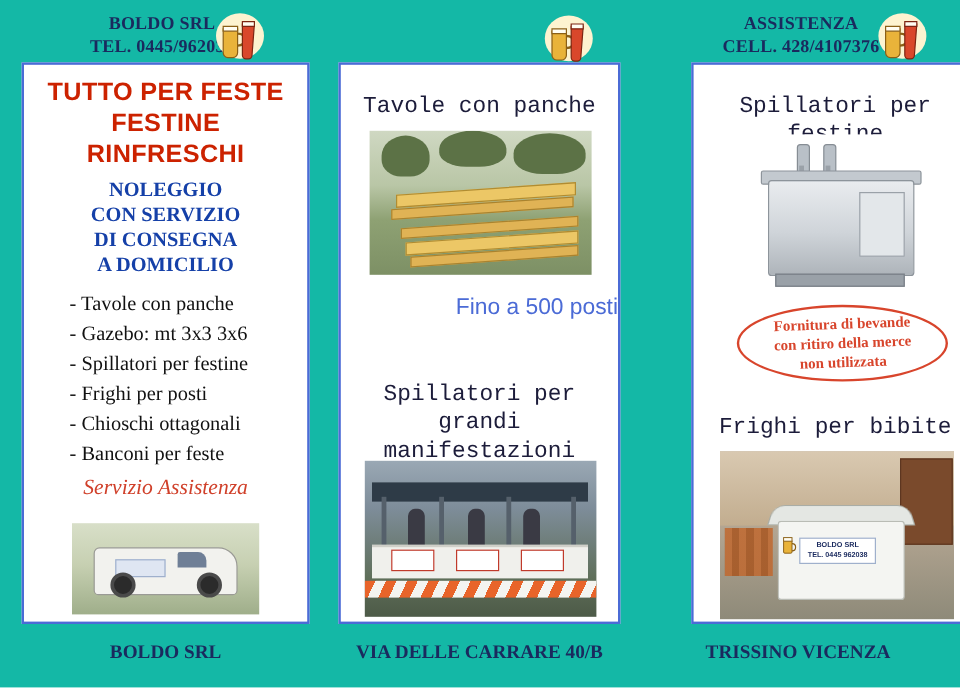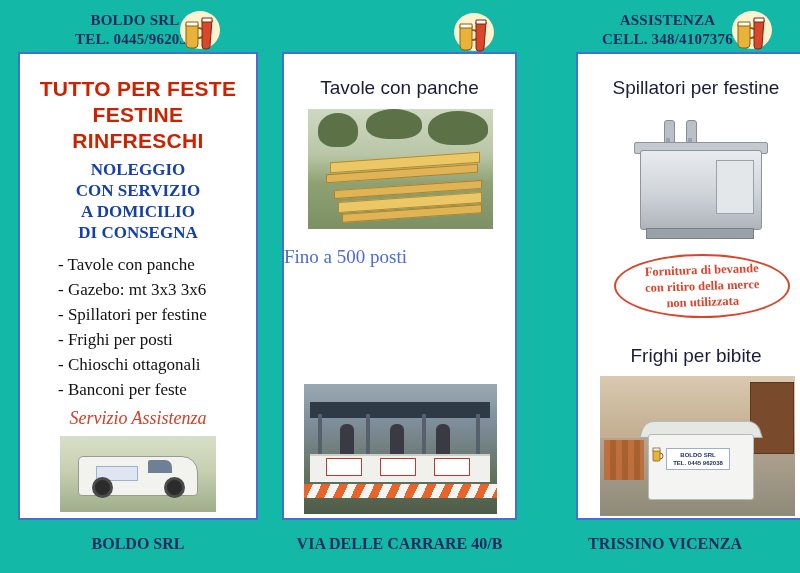--- a/index.html
+++ b/index.html
@@ -62,21 +62,21 @@
   .panel-2 { left: 282px; top: 52px; width: 235px; height: 468px; }
   .panel-3 { left: 576px; top: 52px; width: 240px; height: 468px; }
 
   
   .p1-title {
     text-align: center;
     color: #cc2200;
     font-weight: bold;
     font-size: 21px;
     line-height: 26px;
-    margin-top: 22px;
+    margin-top: 10px;
     letter-spacing: 0.3px;
     font-family: "Liberation Sans", sans-serif;
   }
   .p1-sub {
     text-align: center;
     color: #1540a8;
     font-weight: bold;
     font-size: 17px;
     line-height: 21px;
     margin-top: 5px;
@@ -147,29 +147,29 @@
   }
   .van-wheel.w1 { left: 32px; }
   .van-wheel.w2 { left: 104px; }
 
   
   .p2-head, .p3-head {
     text-align: center;
     color: #1c1c3a;
     font-size: 19px;
     line-height: 24px;
-    font-family: Liberation Sans, sans-serif;
+    font-family: Liberation Mono, monospace;
   }
   .p2-head-1 { margin-top: 22px; }
   .caption-blue {
-    text-align: left;
+    text-align: right;
     color: #4b6bd6;
     font-size: 19px;
     margin-top: 12px;
-    font-family: Liberation Serif, serif;
+    font-family: Liberation Sans, sans-serif;
   }
 
   
   .tables-photo {
     position: absolute;
     left: 24px;
     top: 55px;
     width: 185px;
     height: 120px;
     background: linear-gradient(#cfd8c2 0%, #b9c6a6 38%, #8ea173 62%, #7d9065 100%);
@@ -480,35 +480,35 @@
         <path d="M8 14 h12 v20 a4 4 0 0 1 -4 4 h-4 a4 4 0 0 1 -4 -4 z" fill="#e9b33a" stroke="#8a5f16" stroke-width="1"></path>
         <path d="M8 12 h12 v4 h-12 z" fill="#fffdf2" stroke="#8a5f16" stroke-width="1"></path>
         <path d="M20 18 q6 0 6 5 q0 5 -6 5" fill="none" stroke="#8a5f16" stroke-width="2"></path>
         <path d="M24 10 h10 l-2 26 a3 3 0 0 1 -3 3 h-2 a3 3 0 0 1 -3 -3 z" fill="#d9472b" stroke="#7d2512" stroke-width="1"></path>
         <path d="M24 8 h10 v4 h-10 z" fill="#fffdf2" stroke="#7d2512" stroke-width="1"></path>
       </svg>
     </div>
 
     <div class="hdr-block hdr-right">
       <div>ASSISTENZA</div>
-      <div>CELL. 348/4107376</div>
+      <div>CELL. 428/4107376</div>
     </div>
   </div>
 
   <div class="panel panel-1">
     <div class="p1-title">
       <div>TUTTO PER FESTE</div>
       <div>FESTINE</div>
       <div>RINFRESCHI</div>
     </div>
     <div class="p1-sub">
       <div>NOLEGGIO</div>
       <div>CON SERVIZIO</div>
+      <div>DI CONSEGNA</div>
       <div>A DOMICILIO</div>
-      <div>DI CONSEGNA</div>
     </div>
     <div class="p1-list">
       <div class="nowrap">- Tavole con panche</div>
       <div class="nowrap">- Gazebo: mt 3x3 3x6</div>
       <div class="nowrap">- Spillatori per festine</div>
       <div class="nowrap">- Frighi per posti</div>
       <div class="nowrap">- Chioschi ottagonali</div>
       <div class="nowrap">- Banconi per feste</div>
     </div>
     <div class="p1-assist">Servizio Assistenza</div>
@@ -531,20 +531,24 @@
       <div class="tp-tree" style="left:120px; top:2px; width:60px; height:34px;"></div>
       <div class="tp-bench" style="left:18px; top:60px; width:150px;"></div>
       <div class="tp-table" style="left:22px; top:48px; width:148px;"></div>
       <div class="tp-bench" style="left:26px; top:76px; width:146px;"></div>
       <div class="tp-table" style="left:30px; top:88px; width:142px;"></div>
       <div class="tp-bench" style="left:34px; top:100px; width:138px;"></div>
     </div>
 
     <div class="caption-blue" style="position:absolute; left:0; top:180px; width:231px;">Fino a 500 posti</div>
 
+    <div class="p2-head" style="position:absolute; left:0; top:262px; width:231px;">
+      <div>Spillatori per grandi</div>
+      <div>manifestazioni</div>
+    </div>
 
     <div class="stand-photo">
       <div class="sp-roof"></div>
       <div class="sp-post" style="left:14px;"></div>
       <div class="sp-post" style="left:62px;"></div>
       <div class="sp-post" style="left:118px;"></div>
       <div class="sp-post" style="left:172px;"></div>
       <div class="sp-person" style="left:36px;"></div>
       <div class="sp-person" style="left:86px;"></div>
       <div class="sp-person" style="left:132px;"></div>

